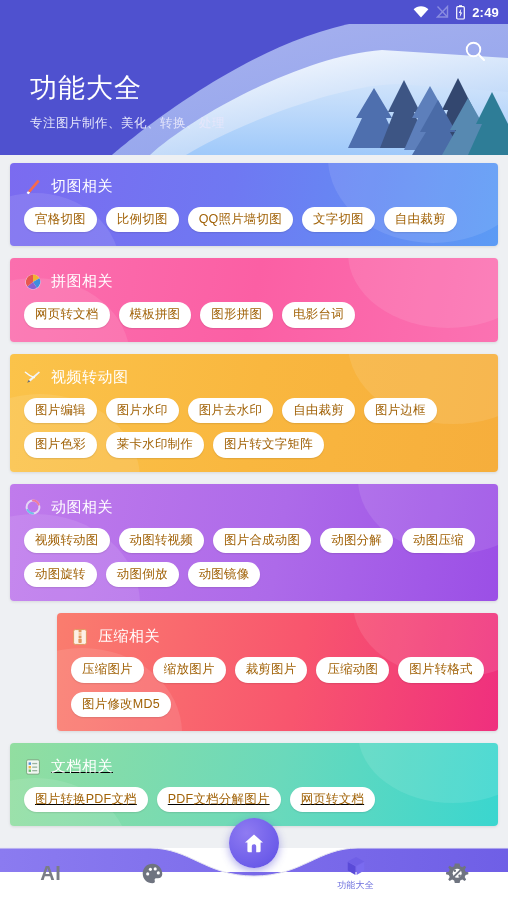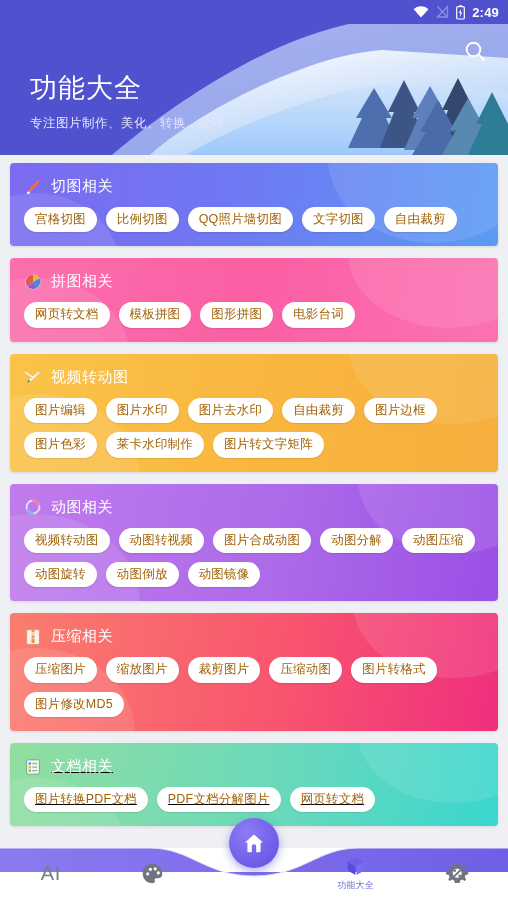--- a/index.html
+++ b/index.html
@@ -66,38 +66,38 @@
     border-radius: 14px; padding: 5px 11px 6px 11px; line-height: 1.15;
     white-space: nowrap; cursor: pointer; letter-spacing: .2px;
     box-shadow: 0 1px 1.5px rgba(0,0,0,.10);
   }
 
   
   .c-cut  { background: linear-gradient(100deg, #7b6bf0 0%, #6f78f2 45%, #5b9bf5 100%); }
   .c-join { background: linear-gradient(100deg, #fb6fae 0%, #fb5fa4 50%, #fb72b2 100%); }
   .c-edit { background: linear-gradient(100deg, #fbc34a 0%, #f9b73f 50%, #f6ae3c 100%); }
   .c-gif  { background: linear-gradient(100deg, #c07bec 0%, #ad6ae9 55%, #9b4fe6 100%); font-family: Liberation Serif, serif; }
-  .c-zip  { background: linear-gradient(100deg, #fa7d6e 0%, #f8556e 55%, #ef2f7e 100%); }
+  .c-zip  { background: linear-gradient(100deg, #fa7d6e 0%, #f8556e 55%, #ef2f7e 100%); margin-left: 47px; }
   .c-doc  { background: linear-gradient(100deg, #92dea0 0%, #6ad9bb 55%, #3ad6cf 100%); text-decoration: underline; }
 
   
   .navwrap {
     position: absolute; left: 0; bottom: 0; width: 508px; height: 62px; z-index: 25;
   }
   .nav-bg { position: absolute; inset: 0; width: 508px; height: 62px; }
   .nav-items {
     position: absolute; inset: 0; display: flex; align-items: center; z-index: 3;
   }
   .nav-item {
     flex: 1; height: 62px; display: flex; flex-direction: column;
     align-items: center; justify-content: center; gap: 2px; cursor: pointer;
   }
   .nav-item.spacer { pointer-events: none; }
   .nav-label { font-size: 9px; color: #6b6ede; letter-spacing: .2px; }
-  .nav-ai { font-size: 20px; color: #7a7d86; font-weight: 400; letter-spacing: .5px; }
+  .nav-ai { font-size: 20px; color: #7a7d86; font-weight: 700; letter-spacing: .5px; }
 
   .fab {
     position: absolute; left: 50%; bottom: 36px; transform: translateX(-50%);
     width: 50px; height: 50px; border-radius: 50%;
     background: radial-gradient(circle at 35% 30%, #8f7bf2 0%, #6c5ce9 70%, #5b4ddb 100%);
     display: flex; align-items: center; justify-content: center;
     box-shadow: 0 3px 8px rgba(80,70,210,.45); z-index: 28; cursor: pointer;
   }
 </style>
 </head>

